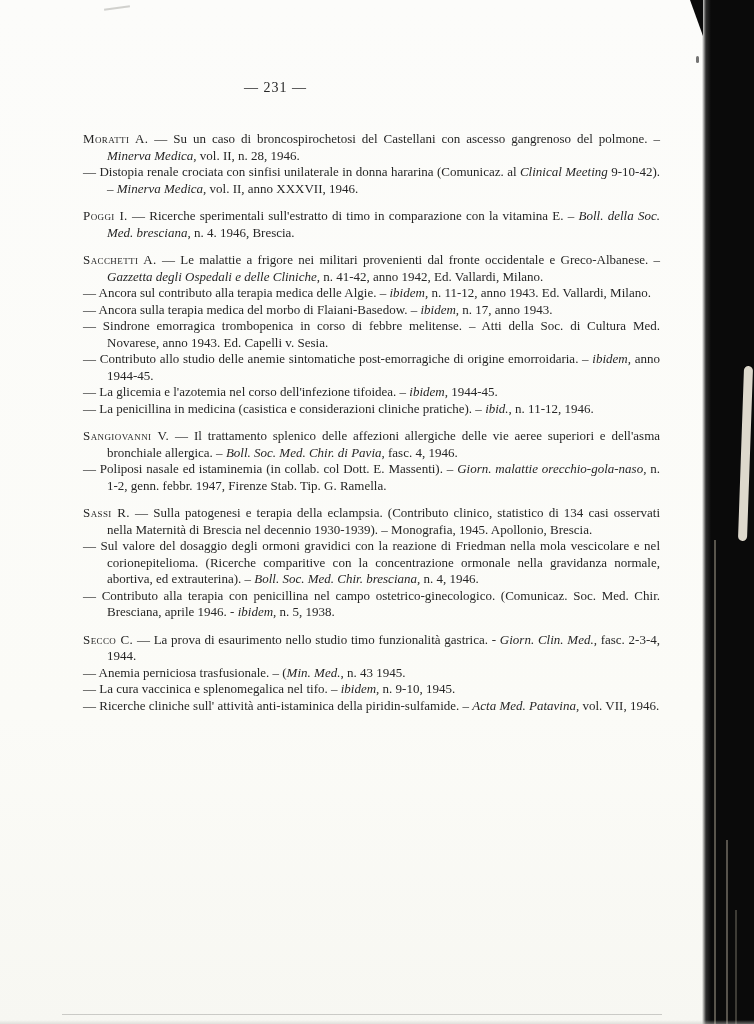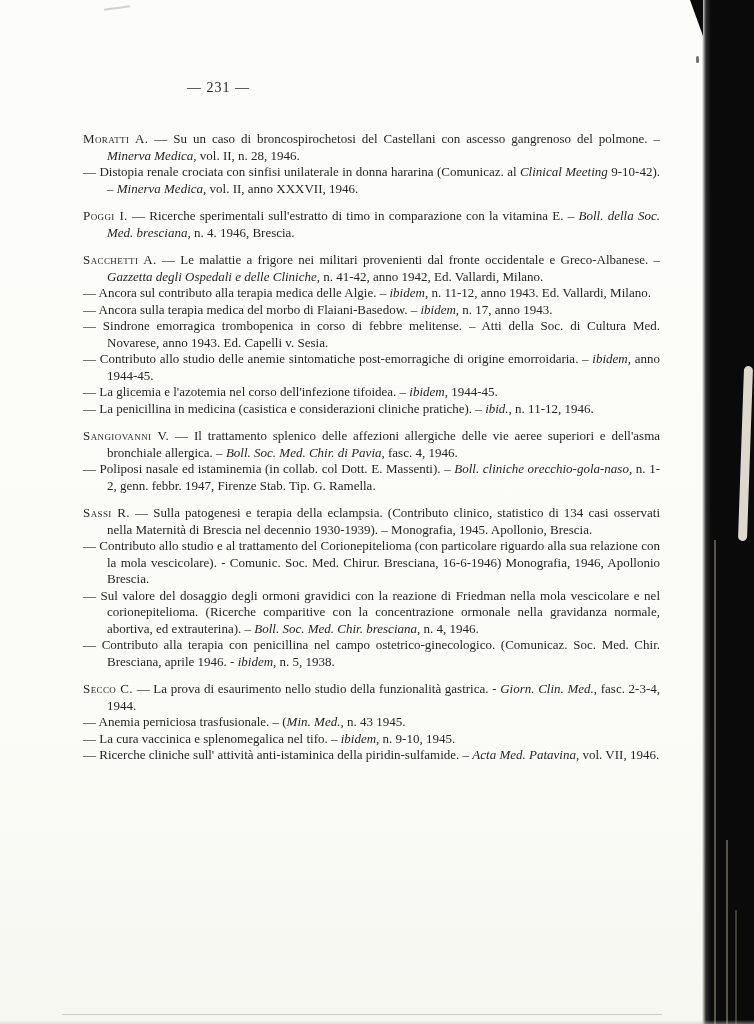--- a/index.html
+++ b/index.html
@@ -11,21 +11,21 @@
     font-family: "Liberation Serif", "DejaVu Serif", serif;
     color: var(--ink, #262626);
   }
   .page {
     position: absolute; inset: 0;
     background: linear-gradient(180deg, #fcfcfa 0%, #fbfbf7 70%, #f7f7f2 100%);
   }
   .page-number {
     position: absolute;
     top: 80px; left: 187px; width: 120px;
-    text-align: left;
+    text-align: right;
     font-size: 14px;
     letter-spacing: 1px;
   }
   .content {
     position: absolute;
     top: 131px; left: 83px; width: 577px;
   }
   .entry-group { margin: 0 0 11px 0; }
   .entry {
     margin: 0;
@@ -116,30 +116,29 @@
         <p class="entry"><span class="author">Sacchetti A.</span> <span>— Le malattie a frigore nei militari provenienti dal fronte occidentale e Greco-Albanese. – </span><span class="it">Gazzetta degli Ospedali e delle Cliniche</span><span>, n. 41-42, anno 1942, Ed. Vallardi, Milano.</span></p>
         <p class="entry"><span>— Ancora sul contributo alla terapia medica delle Algie. – </span><span class="it">ibidem</span><span>, n. 11-12, anno 1943. Ed. Vallardi, Milano.</span></p>
         <p class="entry"><span>— Ancora sulla terapia medica del morbo di Flaiani-Basedow. – </span><span class="it">ibidem</span><span>, n. 17, anno 1943.</span></p>
         <p class="entry"><span>— Sindrone emorragica trombopenica in corso di febbre melitense. – Atti della Soc. di Cultura Med. Novarese, anno 1943. Ed. Capelli v. Sesia.</span></p>
         <p class="entry"><span>— Contributo allo studio delle anemie sintomatiche post-emorragiche di origine emorroidaria. – </span><span class="it">ibidem</span><span>, anno 1944-45.</span></p>
         <p class="entry"><span>— La glicemia e l'azotemia nel corso dell'infezione tifoidea. – </span><span class="it">ibidem</span><span>, 1944-45.</span></p>
         <p class="entry"><span>— La penicillina in medicina (casistica e considerazioni cliniche pratiche). – </span><span class="it">ibid.</span><span>, n. 11-12, 1946.</span></p>
       </div>
       <div class="entry-group">
         <p class="entry"><span class="author">Sangiovanni V.</span> <span>— Il trattamento splenico delle affezioni allergiche delle vie aeree superiori e dell'asma bronchiale allergica. – </span><span class="it">Boll. Soc. Med. Chir. di Pavia</span><span>, fasc. 4, 1946.</span></p>
-        <p class="entry"><span>— Poliposi nasale ed istaminemia (in collab. col Dott. E. Massenti). – </span><span class="it">Boll. cliniche orecchio-gola-naso</span><span>, n. 1-2, genn. febbr. 1947, Firenze Stab. Tip. G. Ramella.</span></p>
+        <p class="entry"><span>— Poliposi nasale ed istaminemia (in collab. col Dott. E. Massenti). – </span><span class="it">Giorn. malattie orecchio-gola-naso</span><span>, n. 1-2, genn. febbr. 1947, Firenze Stab. Tip. G. Ramella.</span></p>
       </div>
       <div class="entry-group">
         <p class="entry"><span class="author">Sassi R.</span> <span>— Sulla patogenesi e terapia della eclampsia. (Contributo clinico, statistico di 134 casi osservati nella Maternità di Brescia nel decennio 1930-1939). – Monografia, 1945. Apollonio, Brescia.</span></p>
-        <p class="entry"><span>— Contributo allo studio e al trattamento del Corionepitelioma (con particolare riguardo alla sua relazione con la mola vescicolare). - Comunic. Soc. Med. Chirur. Bresciana, 16-6-1946) Monografia, 1946, Apollonio Brescia.</span></p>
         <p class="entry"><span>— Sul valore del dosaggio degli ormoni gravidici con la reazione di Friedman nella mola vescicolare e nel corionepitelioma. (Ricerche comparitive con la concentrazione ormonale nella gravidanza normale, abortiva, ed extrauterina). – </span><span class="it">Boll. Soc. Med. Chir. bresciana</span><span>, n. 4, 1946.</span></p>
         <p class="entry"><span>— Contributo alla terapia con penicillina nel campo ostetrico-ginecologico. (Comunicaz. Soc. Med. Chir. Bresciana, aprile 1946. - </span><span class="it">ibidem</span><span>, n. 5, 1938.</span></p>
       </div>
       <div class="entry-group">
-        <p class="entry"><span class="author">Secco C.</span> <span>— La prova di esaurimento nello studio della funzionalità gastrica. - </span><span class="it">Giorn. Clin. Med.</span><span>, fasc. 2-3-4, 1944.</span></p>
+        <p class="entry"><span class="author">Secco C.</span> <span>— La prova di esaurimento nello studio timo funzionalità gastrica. - </span><span class="it">Giorn. Clin. Med.</span><span>, fasc. 2-3-4, 1944.</span></p>
         <p class="entry"><span>— Anemia perniciosa trasfusionale. – (</span><span class="it">Min. Med.</span><span>, n. 43 1945.</span></p>
         <p class="entry"><span>— La cura vaccinica e splenomegalica nel tifo. – </span><span class="it">ibidem</span><span>, n. 9-10, 1945.</span></p>
         <p class="entry"><span>— Ricerche cliniche sull' attività anti-istaminica della piridin-sulfamide. – </span><span class="it">Acta Med. Patavina</span><span>, vol. VII, 1946.</span></p>
       </div>
     </div>
 
   <div class="binding">
     <div class="sliver"></div>
     <div class="streak s1"></div>
     <div class="streak s2"></div>

